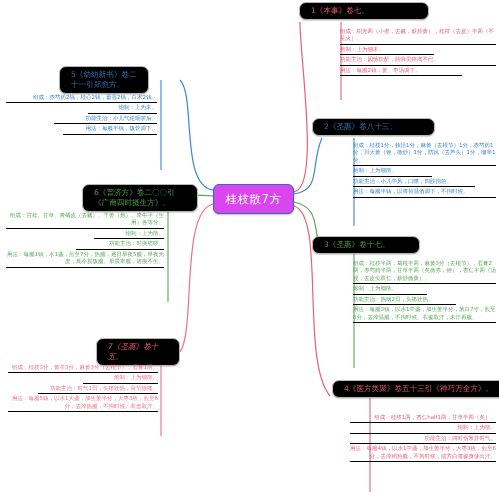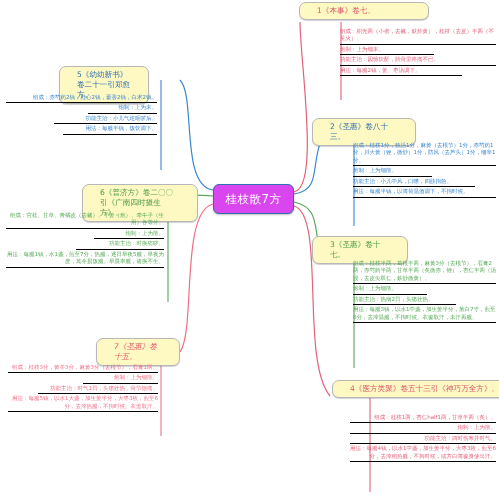--- a/index.html
+++ b/index.html
@@ -11,22 +11,22 @@
   .node{position:absolute;box-sizing:border-box;}
 
   
   .root{left:213px;top:184px;width:81px;height:30px;border-radius:6px;
         background:#d946ef;border:1px solid #2f6fae;
         display:flex;align-items:center;justify-content:center;
         box-shadow:0 1px 2px rgba(0,0,0,.25);}
   .root span{color:#ffffff;font-size:11.5px;letter-spacing:.5px;}
 
   
-  .topic{border-radius:7px;background:#fef9c3;border:1px solid #b7b7b7;
-         box-sizing:border-box;padding:3px 17px;line-height:1.3;
+  .topic{border-radius:7px;background:#000000;border:1px solid #b7b7b7;
+         box-sizing:border-box;padding:3px 11px;line-height:1.3;
          box-shadow:0 1px 1px rgba(0,0,0,.18);}
   .topic span{font-size:7.6px;display:block;}
 
   
   .detail{position:absolute;box-sizing:border-box;}
   .detail .row{position:relative;padding:0 2px 1px 2px;}
   .detail .row span{display:block;font-size:5.5px;line-height:1.35;}
   .detail .row .rule{height:0;border-bottom:1px solid #000;margin-top:1px;}
 
   .align-r .row span{text-align:right;}
@@ -89,21 +89,21 @@
     <div class="row">
         <span>功能主治：因惊饮酐，胁骨里疼痛不已。</span>
         <div class="rule"></div>
       </div>
     <div class="row">
         <span>用法：每服2钱，姜、枣汤调下。</span>
         <div class="rule" style="width:78%"></div>
       </div>
   </div>
 
-  <div class="node c-blue" style="left:312px;top:118px;width:104px;">
+  <div class="node c-blue" style="left:312px;top:118px;width:123px;">
     <div class="topic">
         <span>2《圣惠》卷八十三。</span>
       </div>
   </div>
   <div class="detail c-blue align-l" style="left:351px;top:142px;width:147px;">
     <div class="row">
         <span>组成：桂枝1分，独活1分，麻黄（去根节）1分，赤芍药1分，川大黄（锉，微炒）1分，防风（去芦头）1分，细辛1分。</span>
         <div class="rule"></div>
       </div>
     <div class="row">
@@ -113,21 +113,21 @@
     <div class="row">
         <span>功能主治：小儿中风，口噤，四肢拘急。</span>
         <div class="rule" style="width:85%"></div>
       </div>
     <div class="row">
         <span>用法：每服半钱，以薄荷温酒调下，不拘时候。</span>
         <div class="rule"></div>
       </div>
   </div>
 
-  <div class="node c-green" style="left:312px;top:236px;width:96px;">
+  <div class="node c-green" style="left:312px;top:236px;width:108px;">
     <div class="topic">
         <span>3《圣惠》卷十七。</span>
       </div>
   </div>
   <div class="detail c-green align-l" style="left:351px;top:260px;width:147px;">
     <div class="row">
         <span>组成：桂枝半两，葛根半两，麻黄3分（去根节），石膏2两，赤芍药半两，甘草半两（炙微赤，锉），杏仁半两（汤浸，去皮尖双仁，麸炒微黄）。</span>
         <div class="rule"></div>
       </div>
     <div class="row">

